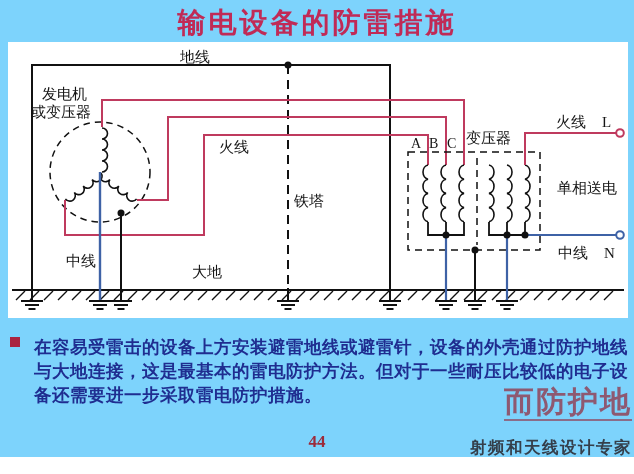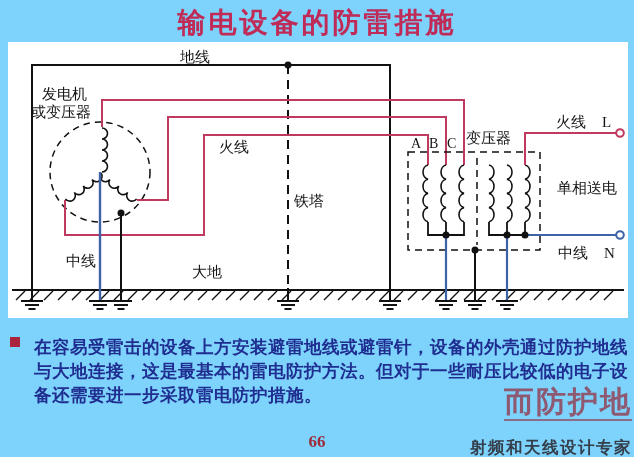--- a/index.html
+++ b/index.html
@@ -197,20 +197,20 @@
 
   <div class="bullets">
     <div class="bullet">
       <span class="bullet-marker"></span>
       <p class="bullet-text b1">在容易受雷击的设备上方安装避雷地线或避雷针，设备的外壳通过防护地线
 与大地连接，这是最基本的雷电防护方法。但对于一些耐压比较低的电子设
 备还需要进一步采取雷电防护措施。</p>
     </div>
   </div>
 
-  <div class="page-number">66</div>
+  <div class="page-number">44</div>
 
   <div class="watermark">
     <span class="watermark-brand">而防护地</span>
     <div class="watermark-tagline">射频和天线设计专家</div>
   </div>
 
 </div>
 
 </body></html>

